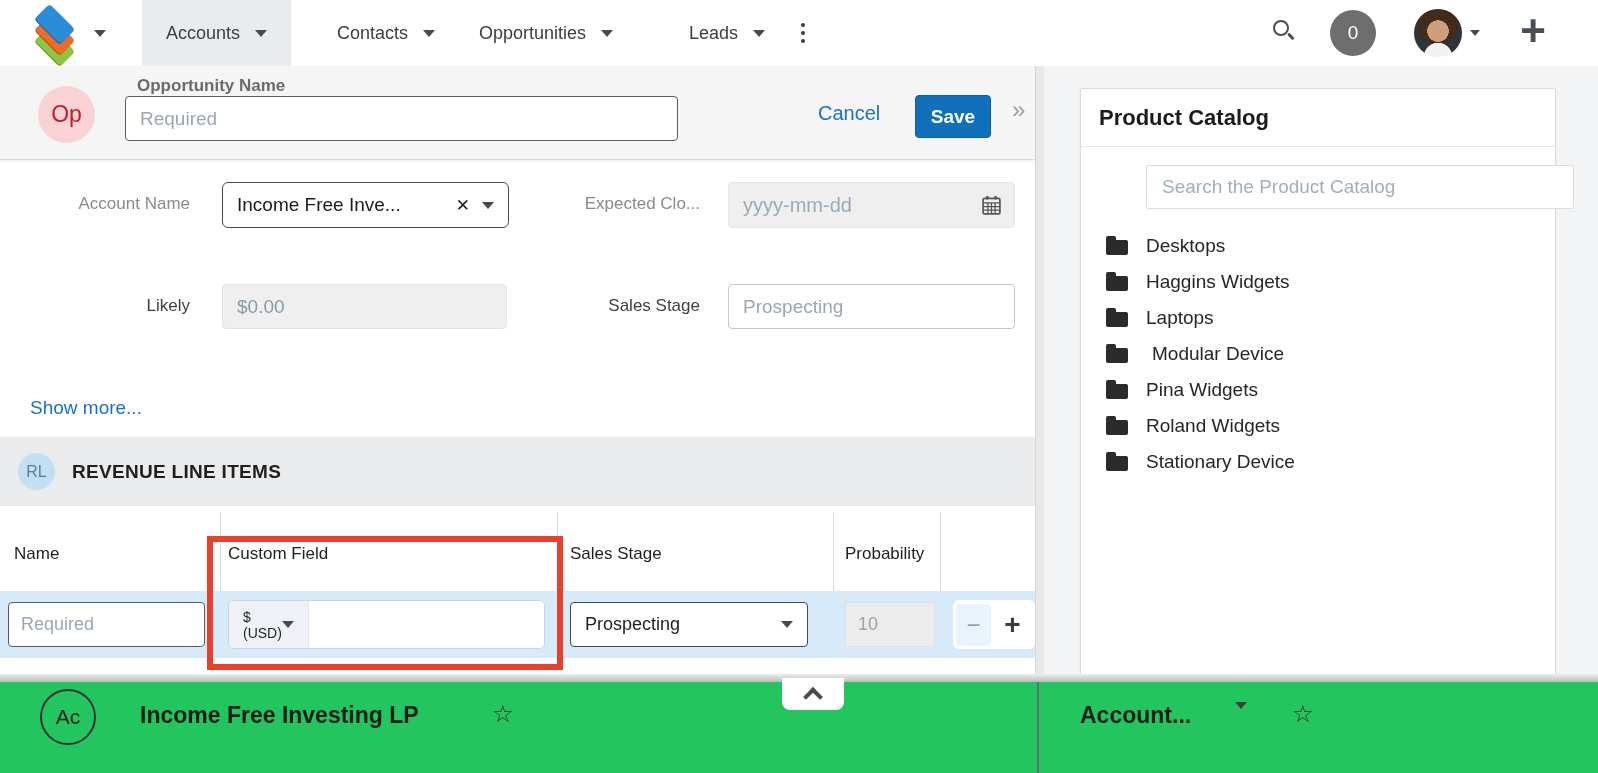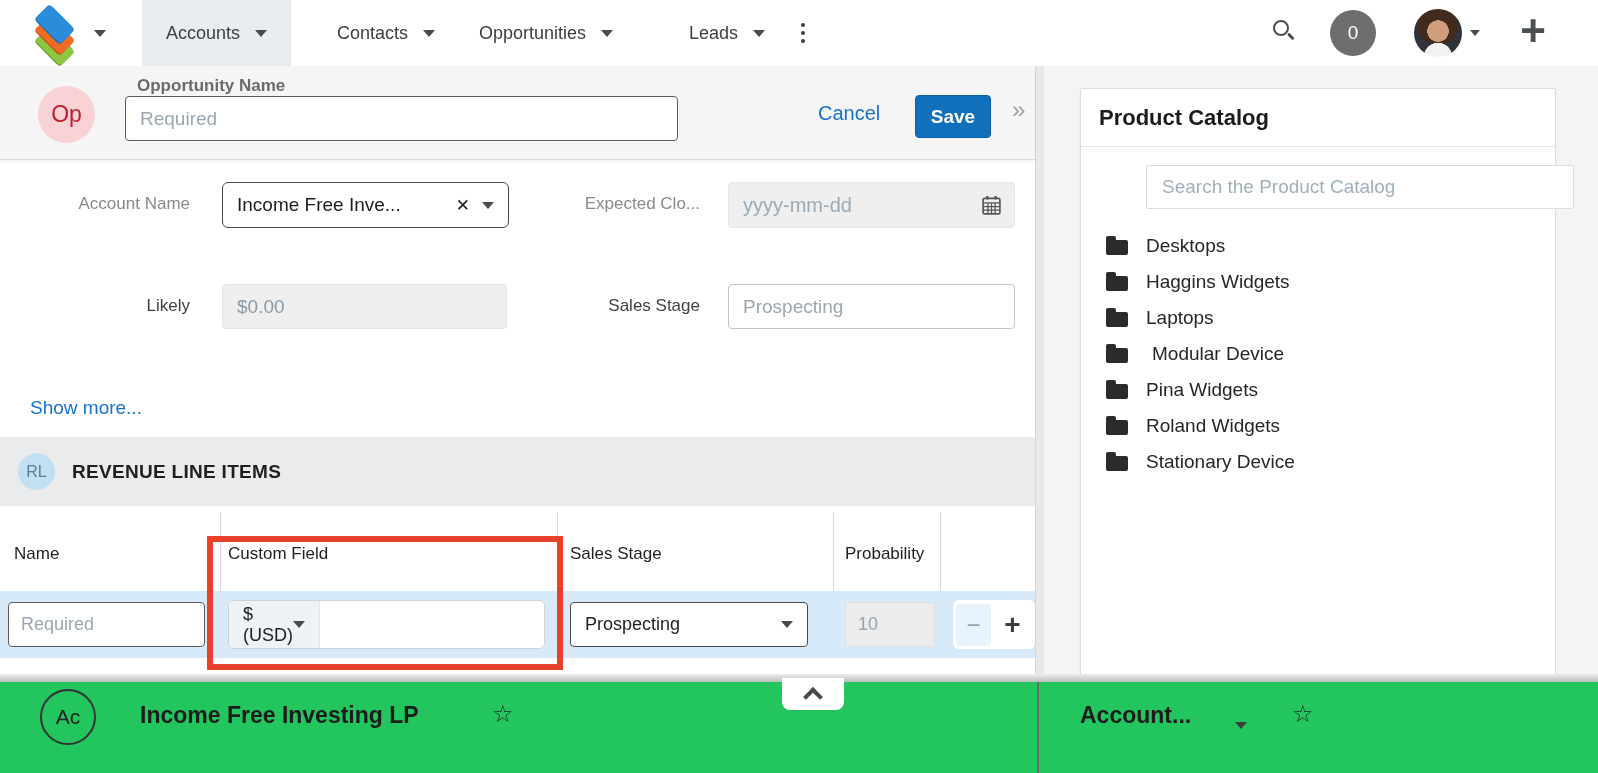--- a/index.html
+++ b/index.html
@@ -69,21 +69,21 @@
   .rev-band { position:absolute; left:0; top:437px; width:1035px; height:69px; background:#eaebed; }
   .rl-avatar { position:absolute; left:18px; top:16px; width:37px; height:37px; border-radius:50%; background:#c3e0f3; color:#5b7d96; font-size:16px; display:flex; align-items:center; justify-content:center; }
   .rev-title { position:absolute; left:72px; top:24px; font-size:19px; font-weight:700; color:#1f1f1f; letter-spacing:.3px; }
 
   .table { position:absolute; left:0; top:506px; width:942px; height:152px; background:#fff; }
   .vline { position:absolute; top:6px; width:1px; height:79px; background:#d9d9d9; }
   .col-h { position:absolute; top:38px; font-size:17px; color:#1f1f1f; white-space:nowrap; }
   .row { position:absolute; left:0; top:85px; width:1035px; height:67px; background:#d7eaf9; }
   .name-input { position:absolute; left:8px; top:11px; width:197px; height:45px; border:1.5px solid #5c5c5c; border-radius:4px; background:#fff; padding:0 12px; font-size:18px; color:#222; }
   .currency-group { position:absolute; left:228px; top:9px; width:317px; height:49px; border:1px solid #ccd4db; border-radius:6px; background:#fff; display:flex; overflow:hidden; }
-  .currency-seg { width:134px; background:#eef2f7; display:flex; align-items:center; justify-content:space-between; padding:0 14px; font-size:18px; color:#1f1f1f; cursor:pointer; border-right:1px solid #dfe5ea; }
+  .currency-seg { width:134px; background:#eef2f7; display:flex; align-items:center; justify-content:space-between; padding:0 14px; font-size:14px; color:#1f1f1f; cursor:pointer; border-right:1px solid #dfe5ea; }
   .currency-amount { flex:1; border:none; background:#fff; padding:0 10px; font-size:18px; }
   .row-stage { position:absolute; left:570px; top:11px; width:238px; height:45px; border:1.5px solid #4a4a4a; border-radius:4px; background:#fff; display:flex; align-items:center; padding:0 14px; font-size:18px; color:#1f1f1f; cursor:pointer; }
   .row-stage .val { flex:1; }
   .prob-input { position:absolute; left:845px; top:11px; width:90px; height:45px; border:1px solid #e0e0e0; border-radius:0; background:#ececec; padding:0 12px; font-size:18px; color:#98a2ab; }
   .qty-btns { position:absolute; left:953px; top:9px; width:82px; height:49px; background:#fff; border-radius:6px; display:flex; align-items:center; gap:4px; padding:3px; }
   .minus-btn { width:35px; height:42px; background:#e9f3fc; border-radius:4px; color:#8fa3b3; font-size:24px; display:flex; align-items:center; justify-content:center; cursor:pointer; }
   .minus-btn::before { content:"\2212"; }
   .plus-row-btn { width:35px; height:42px; background:#fff; border-radius:4px; color:#3c3c3c; font-size:28px; font-weight:700; display:flex; align-items:center; justify-content:center; cursor:pointer; }
   .plus-row-btn::before { content:"+"; }
 
@@ -106,21 +106,21 @@
   .pre-footer { position:absolute; left:0; top:674px; width:1598px; height:8px; background:linear-gradient(#ededed,#bdbdbd); }
   .footer { position:absolute; left:0; top:682px; width:1598px; height:91px; background:#22c55e; }
   .ac-avatar { position:absolute; left:40px; top:7px; width:56px; height:56px; border-radius:50%; border:2px solid #333; color:#1f1f1f; font-size:21px; display:flex; align-items:center; justify-content:center; }
   .footer-name { position:absolute; left:140px; top:20px; font-size:23px; font-weight:600; color:#1c1c1c; white-space:nowrap; }
   .star-icon { font-size:24px; color:#2a2a2a; cursor:pointer; }
   .star-icon::before { content:"\2606"; }
   .footer-star1 { position:absolute; left:492px; top:18px; }
   .chevron-tab { position:absolute; left:782px; top:-4px; width:62px; height:32px; background:#fff; border-radius:0 0 8px 8px; display:flex; align-items:center; justify-content:center; cursor:pointer; }
   .chevron-up { width:14px; height:14px; border-left:4px solid #4a4a4a; border-top:4px solid #4a4a4a; transform:rotate(45deg) ; margin-top:6px; }
   .footer-divider { position:absolute; left:1037px; top:0; width:2px; height:91px; background:#6b6b6b; }
-  .footer-module { position:absolute; left:1080px; top:20px; font-size:23px; font-weight:600; color:#1c1c1c; display:flex; align-items:flex-end; gap:44px; cursor:pointer; }
+  .footer-module { position:absolute; left:1080px; top:20px; font-size:23px; font-weight:600; color:#1c1c1c; display:flex; align-items:flex-start; gap:44px; cursor:pointer; }
   .footer-star2 { position:absolute; left:1292px; top:18px; }
 </style>
 </head>
 <body>
 
 <div class="screen">
 
   <header class="navbar">
     <div class="logo-wrap">
       <span class="logo">

